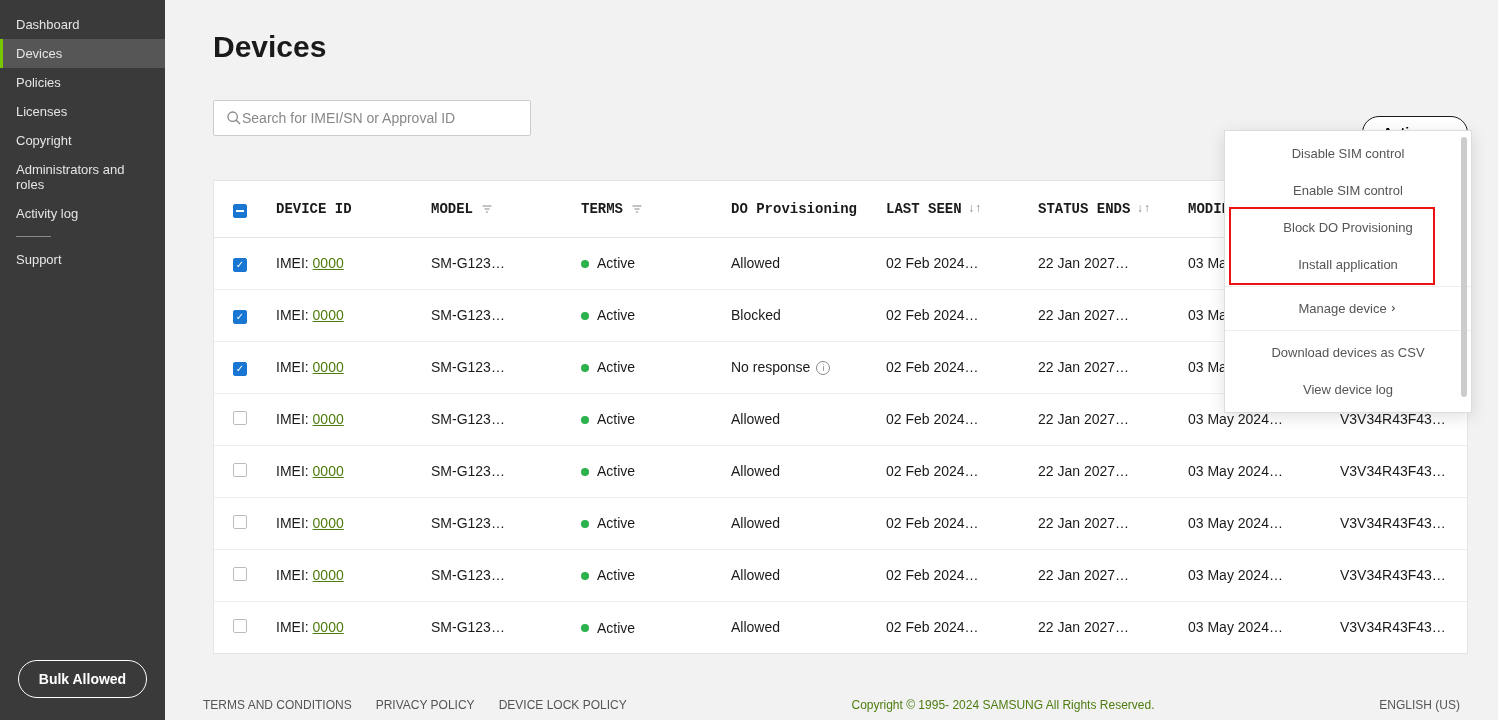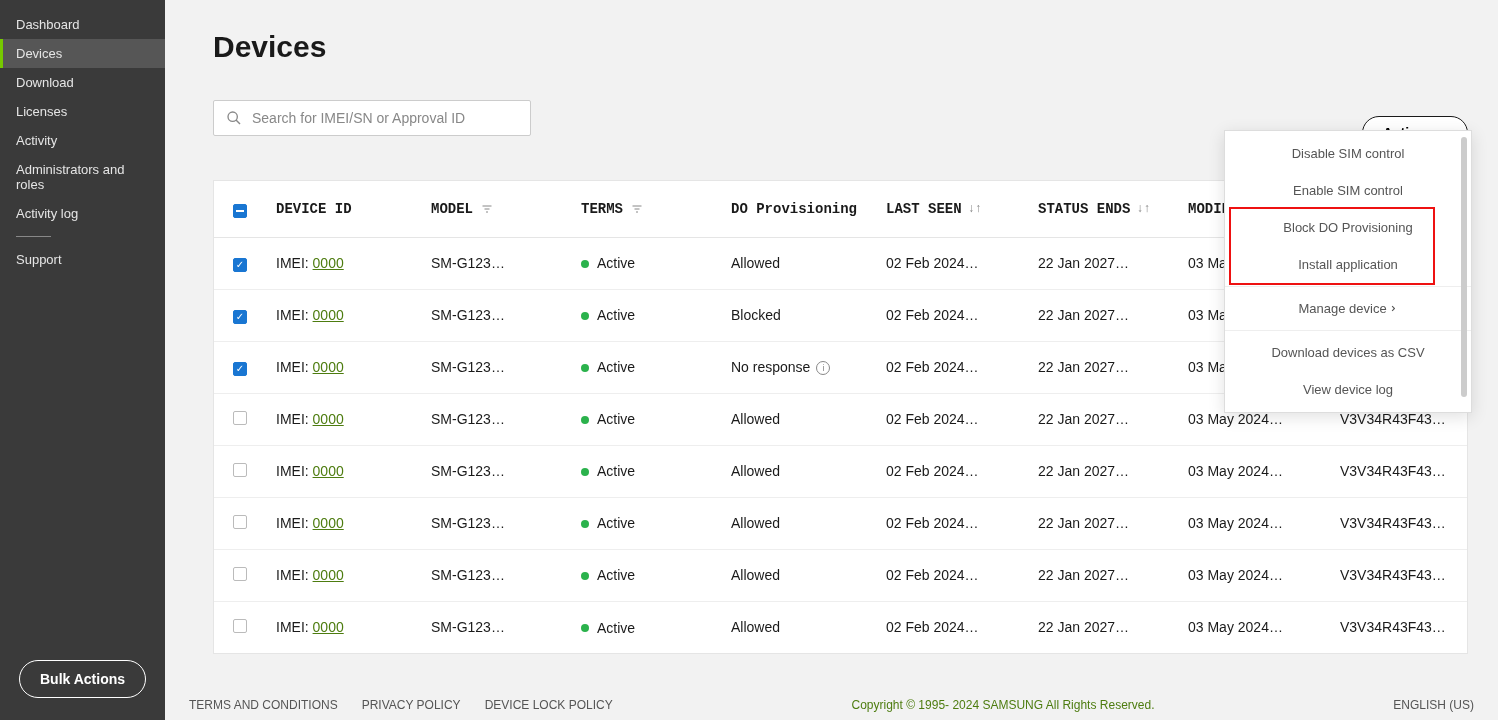--- a/index.html
+++ b/index.html
@@ -16,21 +16,21 @@
 .bulk-actions-btn { background: transparent; color: #fff; border: 1px solid #fff; border-radius: 22px; padding: 10px 20px; font-size: 14px; font-weight: 600; cursor: pointer; }
 
 
 .main { flex: 1; display: flex; flex-direction: column; position: relative; }
 .content { flex: 1; padding: 30px 30px 0 48px; overflow: hidden; }
 .page-title { font-size: 30px; font-weight: 800; margin-bottom: 22px; }
 
 .toolbar { display: flex; align-items: center; justify-content: space-between; margin-bottom: 30px; }
 .search-wrap { display: flex; align-items: center; background: #fff; border: 1px solid #ccc; border-radius: 2px; width: 318px; height: 36px; padding: 0 12px; }
 .search-wrap svg { flex-shrink: 0; }
-.search-input { border: none; outline: none; flex: 1; margin-left: 10px; font-size: 14px; color: #555; }
+.search-input { border: none; outline: none; flex: 1; margin-left: 0; font-size: 14px; color: #555; }
 .search-input::placeholder { color: #888; }
 .actions-btn { background: #fff; border: 1px solid #1a1a1a; border-radius: 20px; padding: 8px 20px; font-size: 14px; font-weight: 600; cursor: pointer; display: inline-flex; align-items: center; gap: 8px; margin-top: 30px; }
 .actions-btn .chev { font-size: 10px; }
 
 
 .table-wrap { background: #fff; border: 1px solid #e5e5e5; overflow: hidden; }
 table { width: 100%; border-collapse: collapse; table-layout: fixed; }
 th, td { text-align: left; padding: 0 10px; font-size: 14px; white-space: nowrap; overflow: hidden; text-overflow: ellipsis; }
 thead th { height: 56px; font-weight: 700; border-bottom: 1px solid #e5e5e5; font-family: Liberation Mono, monospace; }
 tbody td { height: 52px; border-bottom: 1px solid #eee; }
@@ -52,46 +52,46 @@
 
 
 .dropdown { position: absolute; top: 130px; right: 26px; width: 248px; background: #fff; border: 1px solid #ddd; box-shadow: 0 4px 16px rgba(0,0,0,0.12); z-index: 50; padding: 4px 0; }
 .dd-inner { position: relative; }
 .dd-item { padding: 11px 20px; font-size: 13px; color: #555; cursor: pointer; display: flex; align-items: center; justify-content: center; }
 .dd-sep { border: none; border-top: 1px solid #eee; margin: 3px 0; }
 .dd-scrollbar { position: absolute; right: 4px; top: 6px; width: 6px; height: 260px; background: #ccc; border-radius: 3px; }
 .highlight-box { position: absolute; border: 2px solid #e11; pointer-events: none; }
 
 
-.footer { height: 30px; display: flex; align-items: center; justify-content: space-between; padding: 0 24px; font-size: 12px; color: #555; }
+.footer { height: 30px; display: flex; align-items: center; justify-content: space-between; padding: 0 38px; font-size: 12px; color: #555; }
 .footer-left { display: flex; gap: 24px; }
 .footer-link { color: #555; text-decoration: none; font-weight: 500; cursor: pointer; }
 .footer-center { color: #4d7c0f; }
 .footer-right { color: #555; }
 
 .filter-svg { stroke: #888; }
 </style>
 </head>
 <body>
 
 <div class="app">
   <aside class="sidebar">
     <nav class="sidebar-nav" id="sidebar-nav">
         <div class="sidebar-item">Dashboard</div>
         <div class="sidebar-item active">Devices</div>
-        <div class="sidebar-item">Download</div>
+        <div class="sidebar-item">Policies</div>
         <div class="sidebar-item">Licenses</div>
-        <div class="sidebar-item">Activity</div>
+        <div class="sidebar-item">Copyright</div>
         <div class="sidebar-item">Administrators and roles</div>
         <div class="sidebar-item">Activity log</div>
       </nav>
     <hr class="sidebar-divider">
     <div class="sidebar-item">Support</div>
     <div class="bulk-actions-wrap">
-      <button class="bulk-actions-btn">Bulk Actions</button>
+      <button class="bulk-actions-btn">Bulk Allowed</button>
     </div>
   </aside>
 
   <main class="main">
     <div class="content">
       <h1 class="page-title">Devices</h1>
 
       <div class="toolbar">
         <div class="search-wrap">
           <svg width="16" height="16" viewBox="0 0 24 24" fill="none" stroke="#888" stroke-width="2">

